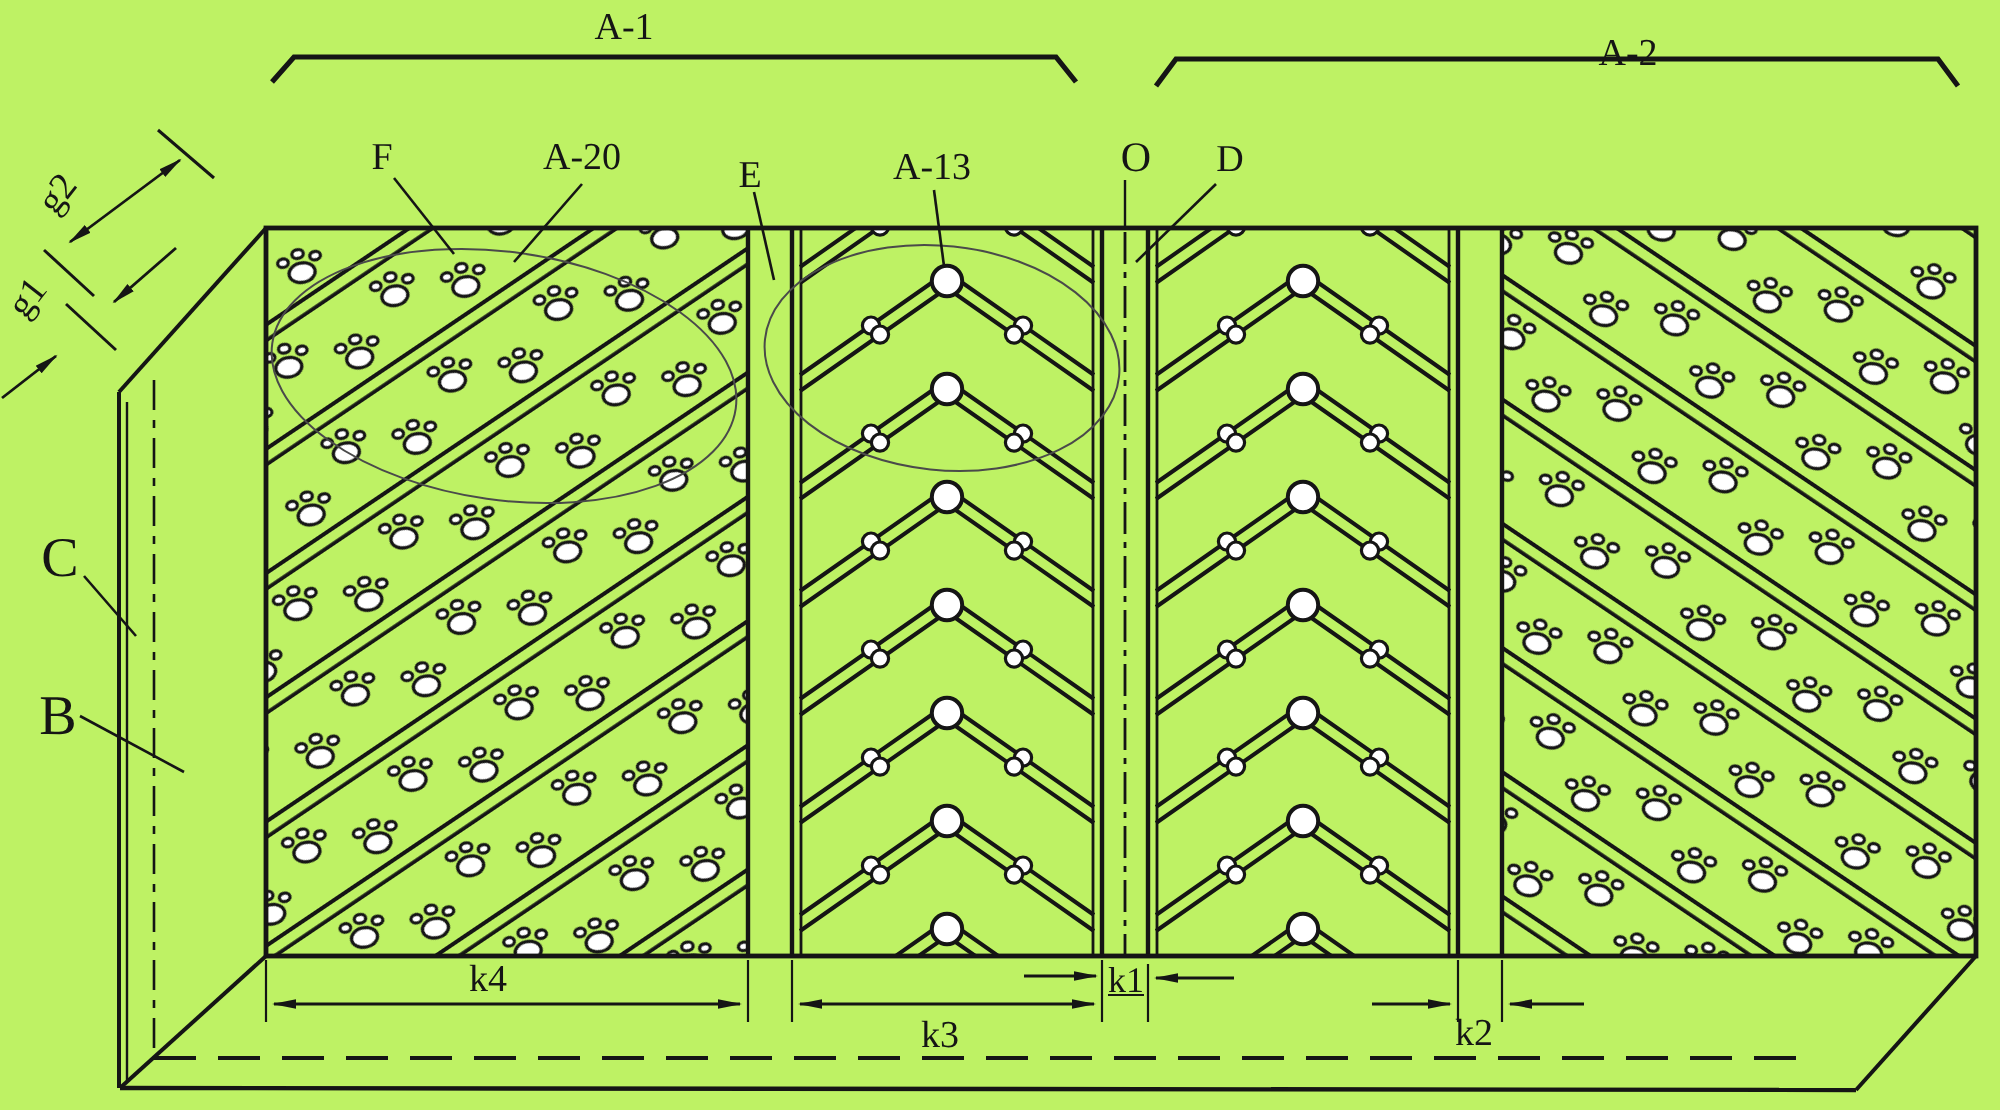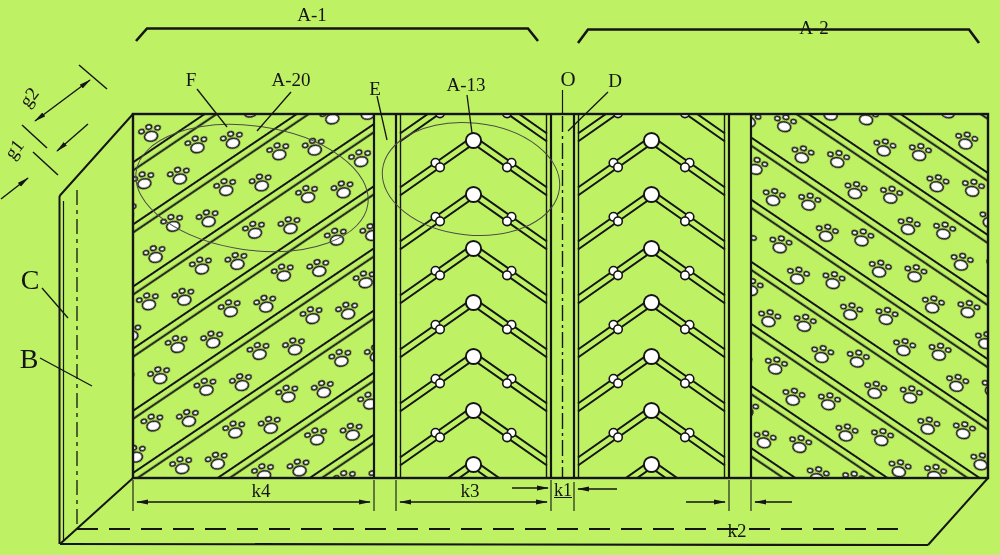--- a/index.html
+++ b/index.html
@@ -163,18 +163,18 @@
 <div class="lbl" style="left:191px;top:79px">F</div>
 <div class="lbl" style="left:291px;top:79px">A-20</div>
 <div class="lbl" style="left:375px;top:88px">E</div>
 <div class="lbl" style="left:466px;top:84px">A-13</div>
 <div class="lbl" style="left:568px;top:79px;font-size:21px">O</div>
 <div class="lbl" style="left:615px;top:80px">D</div>
 <div class="lbl big" style="left:30px;top:280px">C</div>
 <div class="lbl big" style="left:29px;top:359px">B</div>
 <div class="lbl rot" style="left:29px;top:97px">g2</div>
 <div class="lbl rot" style="left:14px;top:149px">g1</div>
-<div class="lbl" style="left:261px;top:490px">k4</div>
-<div class="lbl" style="left:470px;top:490px">k3</div>
+<div class="lbl" style="left:244px;top:490px">k4</div>
+<div class="lbl" style="left:470px;top:518px">k3</div>
 <div class="lbl small" style="left:563px;top:490px">k1</div>
-<div class="lbl" style="left:737px;top:530px">k2</div>
+<div class="lbl" style="left:737px;top:517px">k2</div>
 
 </div>
 
 </body></html>

